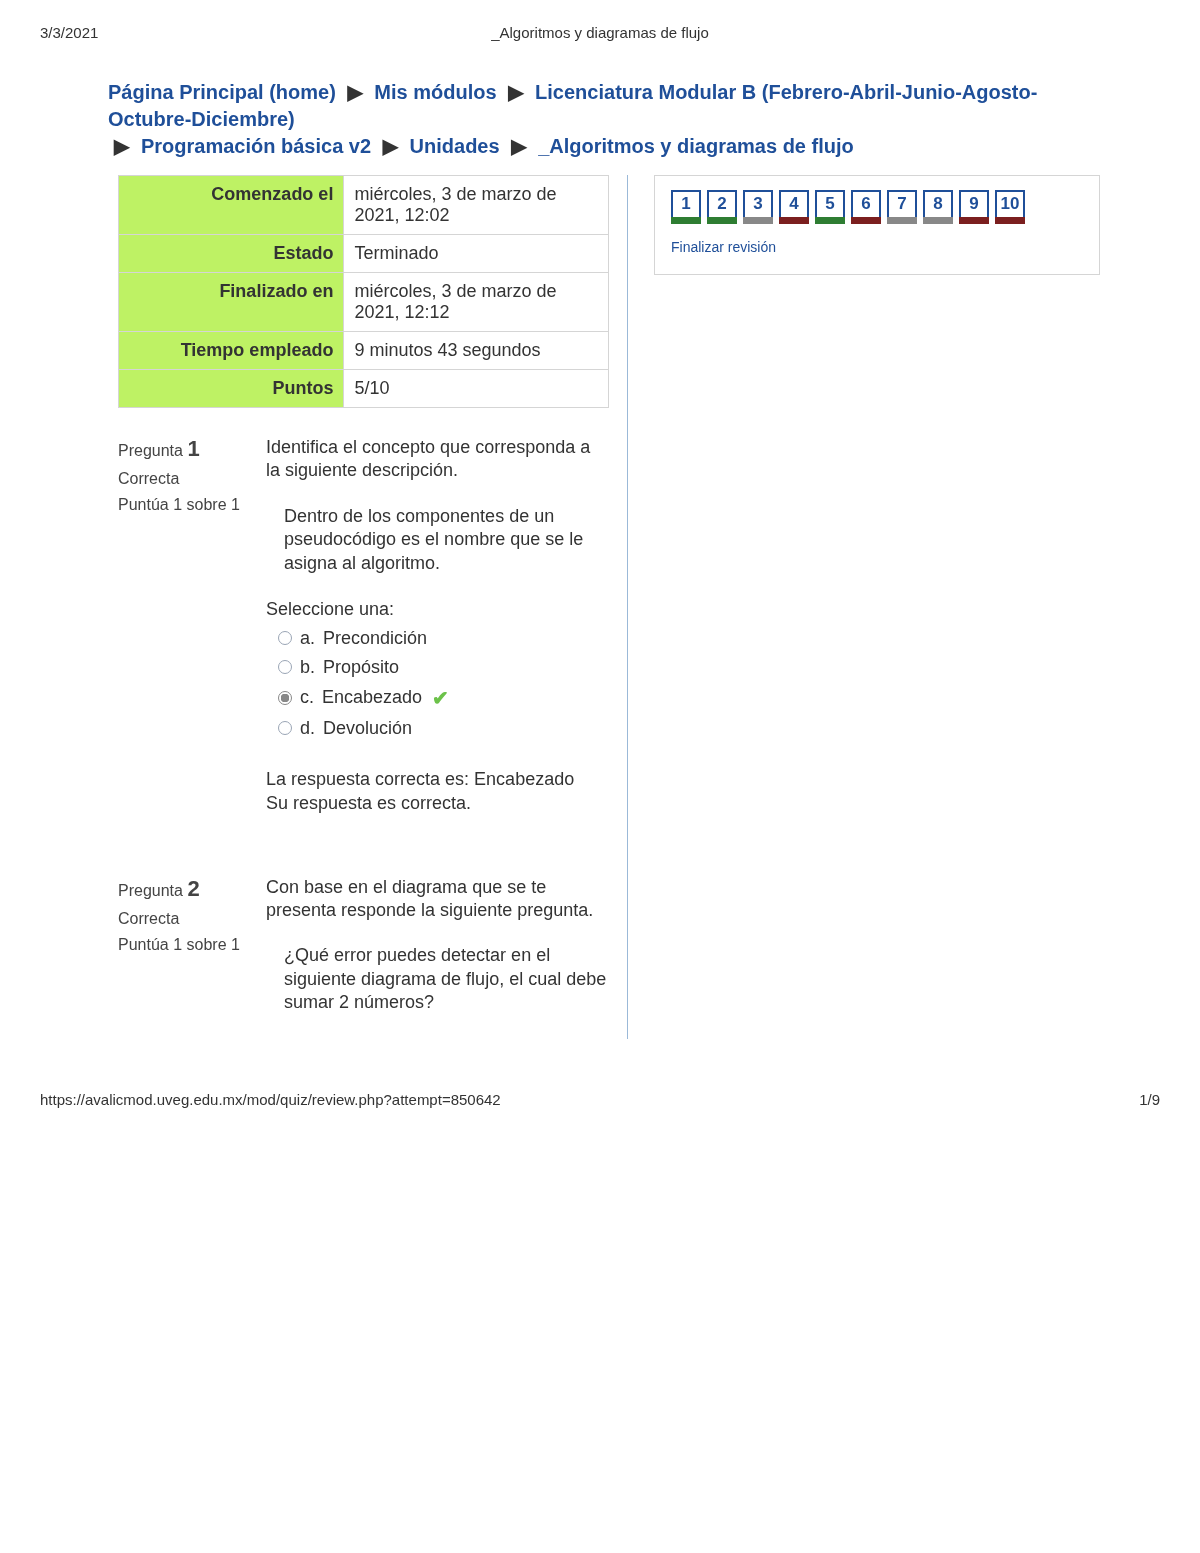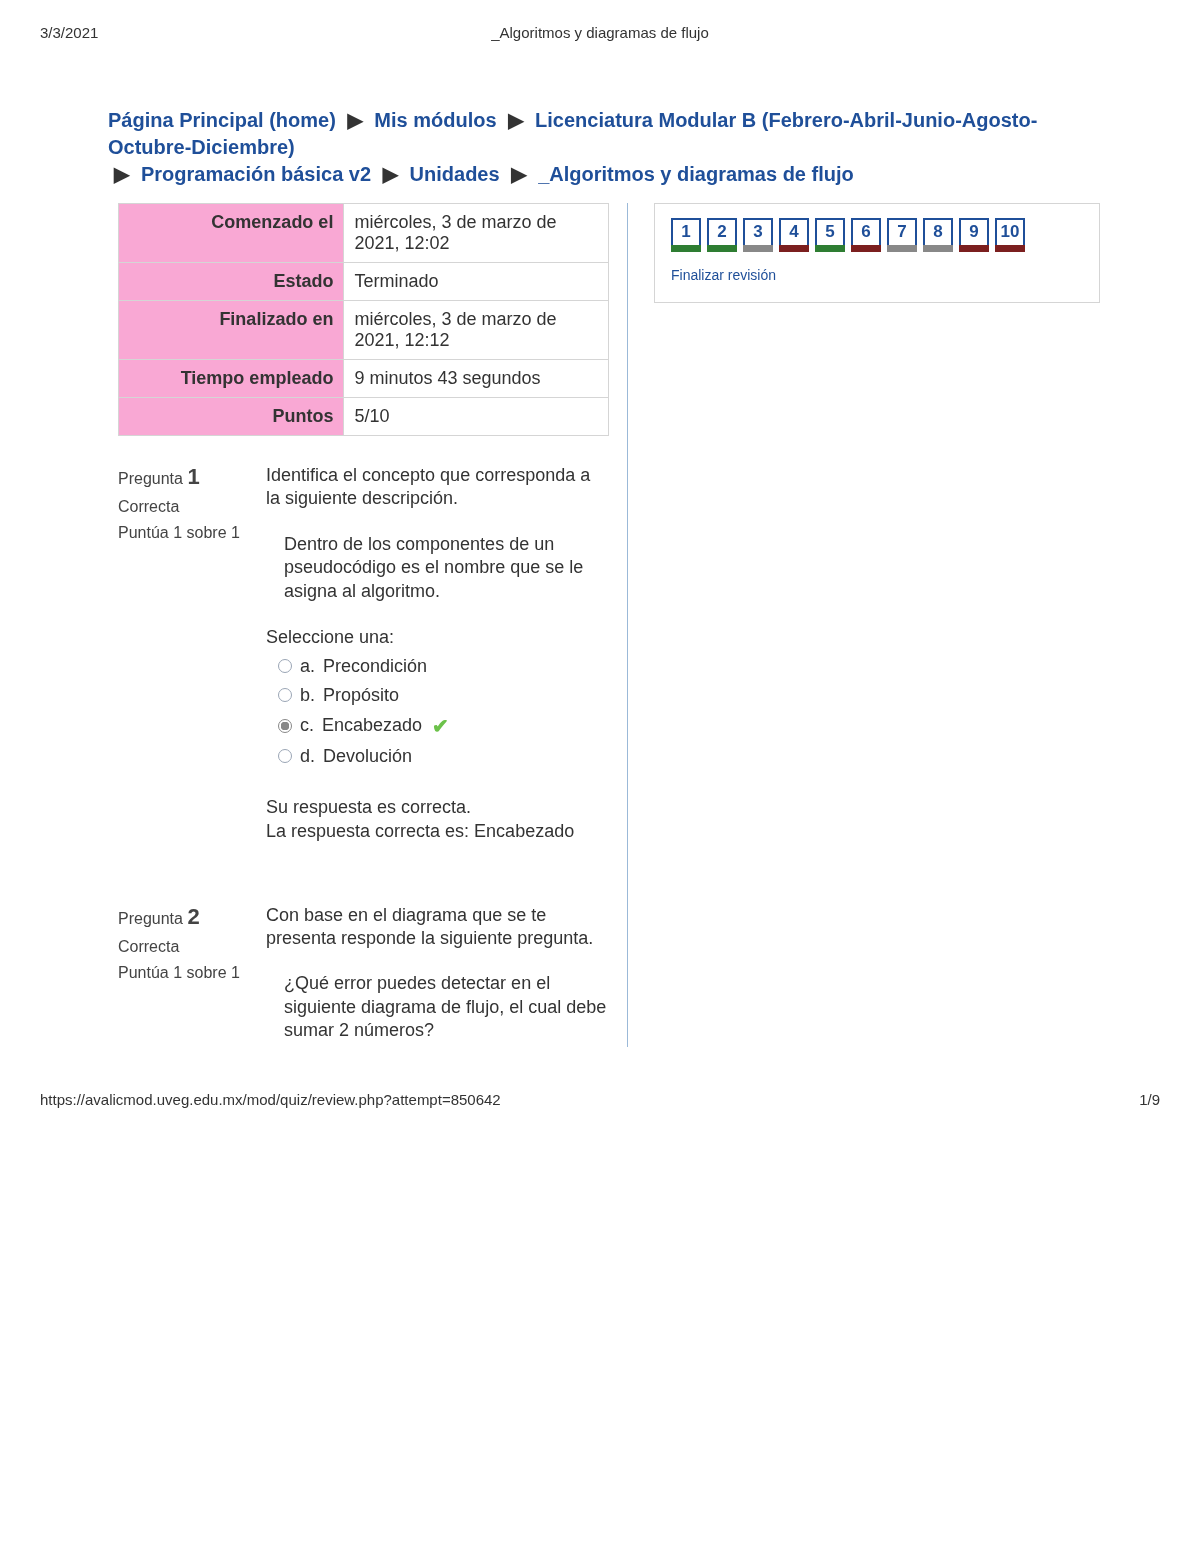--- a/index.html
+++ b/index.html
@@ -37,21 +37,20 @@
   .print-page { position: absolute; right: 0; }
 
   .content {
     position: absolute;
     top: 75px;
     left: 100px;
     right: 100px;
     bottom: 70px;
     overflow: hidden;
     border-top: 0;
-    margin-top: 28px;
   }
 
   .breadcrumb {
     font-size: 20px;
     color: #1f4f99;
     font-weight: 700;
     line-height: 1.35;
     padding: 4px 8px 0 8px;
   }
   .breadcrumb a { color: #1f4f99; text-decoration: none; }
@@ -89,21 +88,21 @@
   table.info td, table.info th {
     border: 1px solid #d5d5d5;
     padding: 8px 10px;
     vertical-align: top;
     text-align: left;
   }
   table.info th {
     text-align: right;
     font-weight: 700;
     width: 46%;
-    background: #f9a8d4;
+    background: #bef264;
     color: #333;
   }
   .bold { font-weight: 700; }
 
   .question {
     display: flex;
     margin-top: 28px;
     font-size: 18px;
   }
   .q-side {
@@ -260,22 +259,22 @@
                 <span>Encabezado</span>
                 <span class="check">✔</span>
               </div>
               <div class="opt">
                 <span class="radio"></span>
                 <span>d.</span>
                 <span>Devolución</span>
               </div>
             </div>
             <div class="feedback">
+              <div>La respuesta correcta es: Encabezado</div>
               <div>Su respuesta es correcta.</div>
-              <div>La respuesta correcta es: Encabezado</div>
             </div>
           </div>
         </div>
 
         <div class="question" style="margin-top:60px">
           <div class="q-side">
             <div><span class="q-label">Pregunta</span> <span class="q-num">2</span></div>
             <div class="q-status">Correcta</div>
             <div class="q-points">Puntúa 1 sobre 1</div>
           </div>

